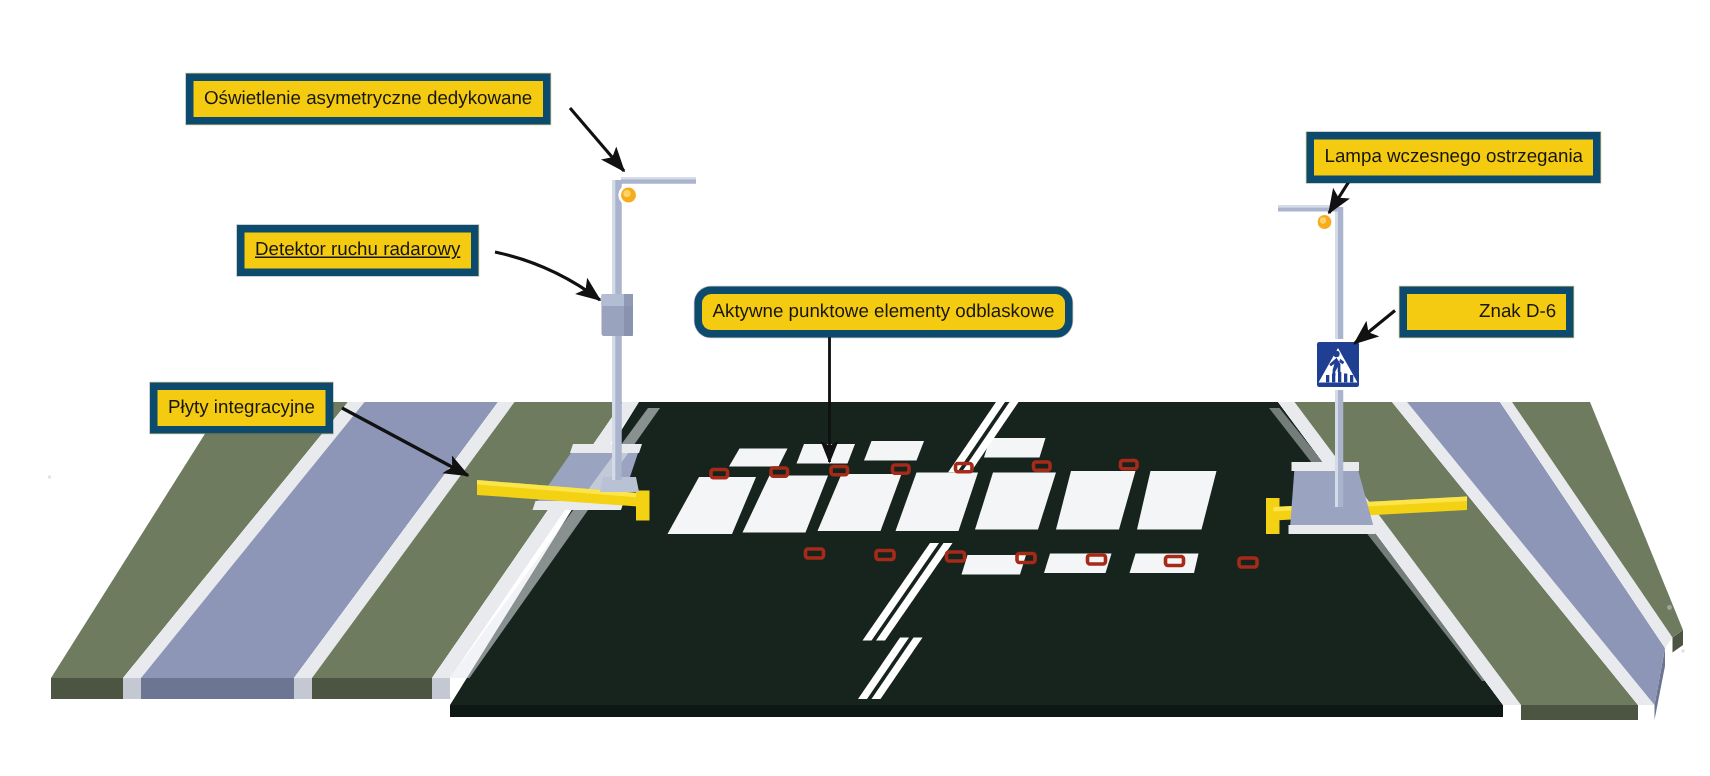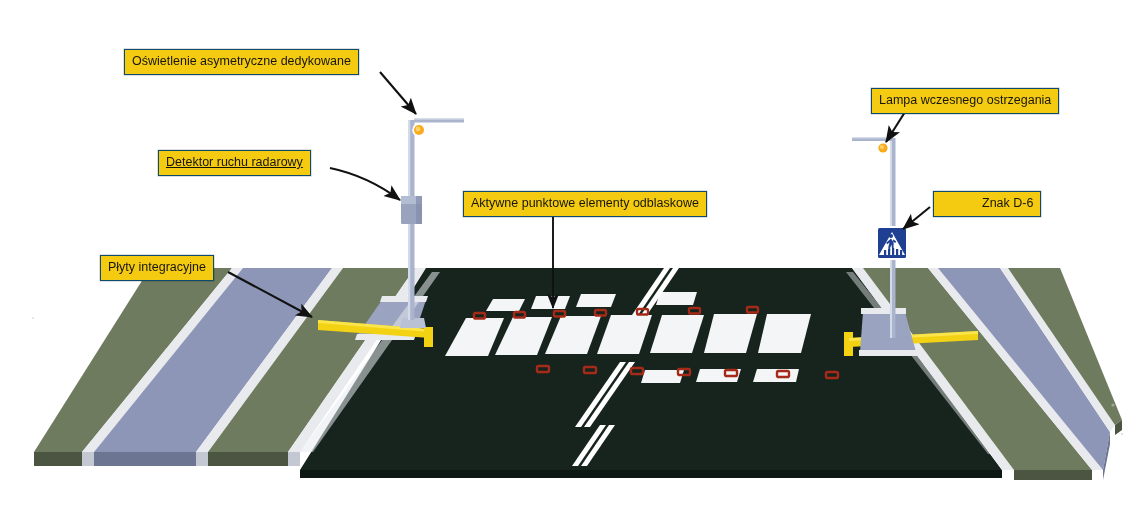--- a/index.html
+++ b/index.html
@@ -8,33 +8,33 @@
     background: #ffffff;
     font-family: "Liberation Sans", sans-serif;
     overflow: hidden;
   }
   #scene { position: relative; width: 1140px; height: 517px; background: #fff; }
   #svgroot { position: absolute; inset: 0; }
 
   .callout {
     position: absolute;
     background: #f5cb11;
-    border: 1px solid #0c4a6e;
+    border: 5px solid #0c4a6e;
     color: #16160f;
     font-size: 12.5px;
     line-height: 1;
     padding: 5px 7px 6px 7px;
     white-space: nowrap;
     font-family: "Liberation Sans", sans-serif;
     box-shadow: 0 0 0 0.5px rgba(0,0,0,0.25);
   }
   #lbl-lighting { left: 124px; top: 49px; }
   #lbl-radar    { left: 158px; top: 150px; text-decoration: underline; }
   #lbl-plates   { left: 100px; top: 255px; }
-  #lbl-studs    { left: 463px; top: 191px; }
+  #lbl-studs    { left: 463px; top: 191px; border-radius: 11px; }
   #lbl-warnlamp { left: 871px; top: 88px; text-align: right; }
   #lbl-sign     { left: 933px; top: 191px; padding-left: 48px; }
 </style>
 </head>
 <body>
 
 <div id="scene">
 
   <svg id="svgroot" viewBox="0 0 1140 517" width="1140" height="517">
 

